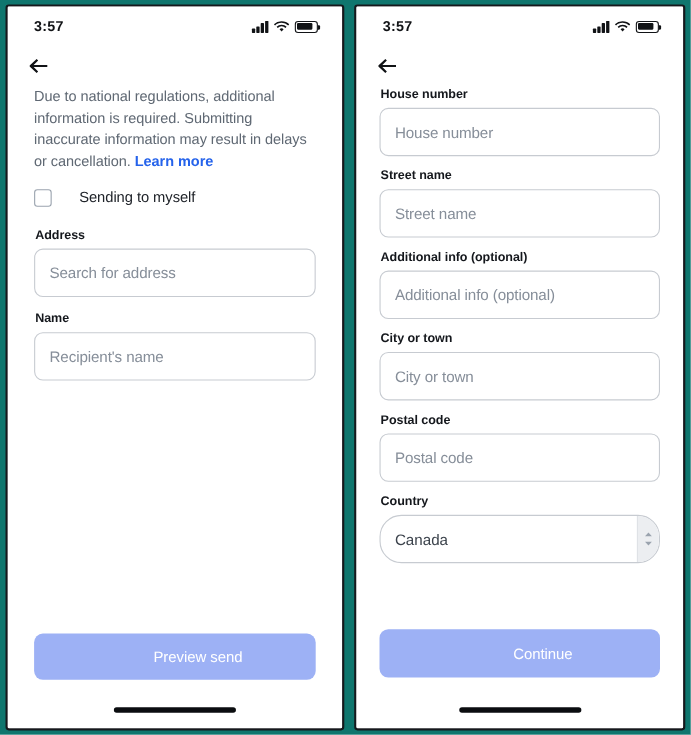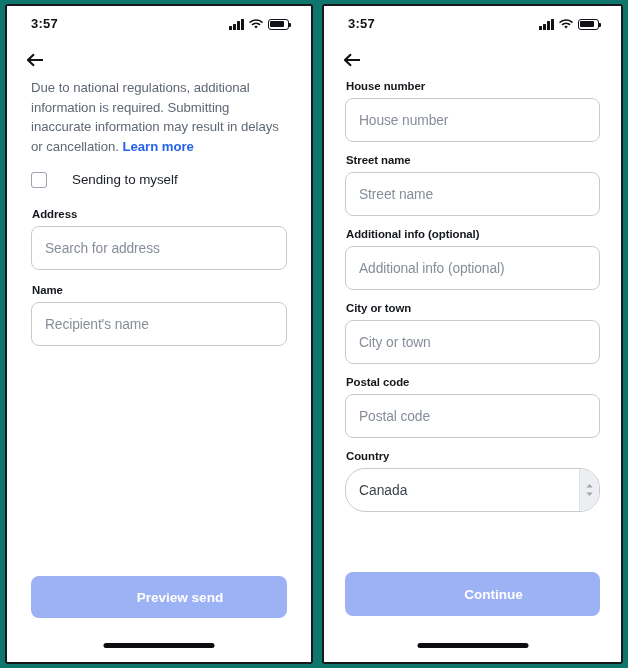--- a/index.html
+++ b/index.html
@@ -100,21 +100,21 @@
 
   .link-right{
     text-align:right;font-size:12.6px;font-weight:bold;color:#2563eb;
     margin:-2px 2px 0 0;cursor:pointer;letter-spacing:-.05px;
   }
 
   
   .cta{
     position:absolute;left:24px;right:24px;bottom:44px;height:42px;
     background:#9db1f5;border:none;border-radius:8px;
-    color:#ffffff;font-family:inherit;font-size:13.6px;font-weight:bold;
+    color:#ffffff;font-family:inherit;font-size:13.6px;font-weight:normal;
     letter-spacing:-.05px;cursor:pointer;
     display:flex;align-items:center;justify-content:center;padding-left:48px;
   }
   #phone-right .cta{left:21px;right:21px;bottom:46px;height:44px;}
   .home-indicator{
     position:absolute;left:50%;transform:translateX(-50%);bottom:14px;
     width:111px;height:5px;background:#0b0d10;border-radius:3px;
   }
 </style>
 </head>

